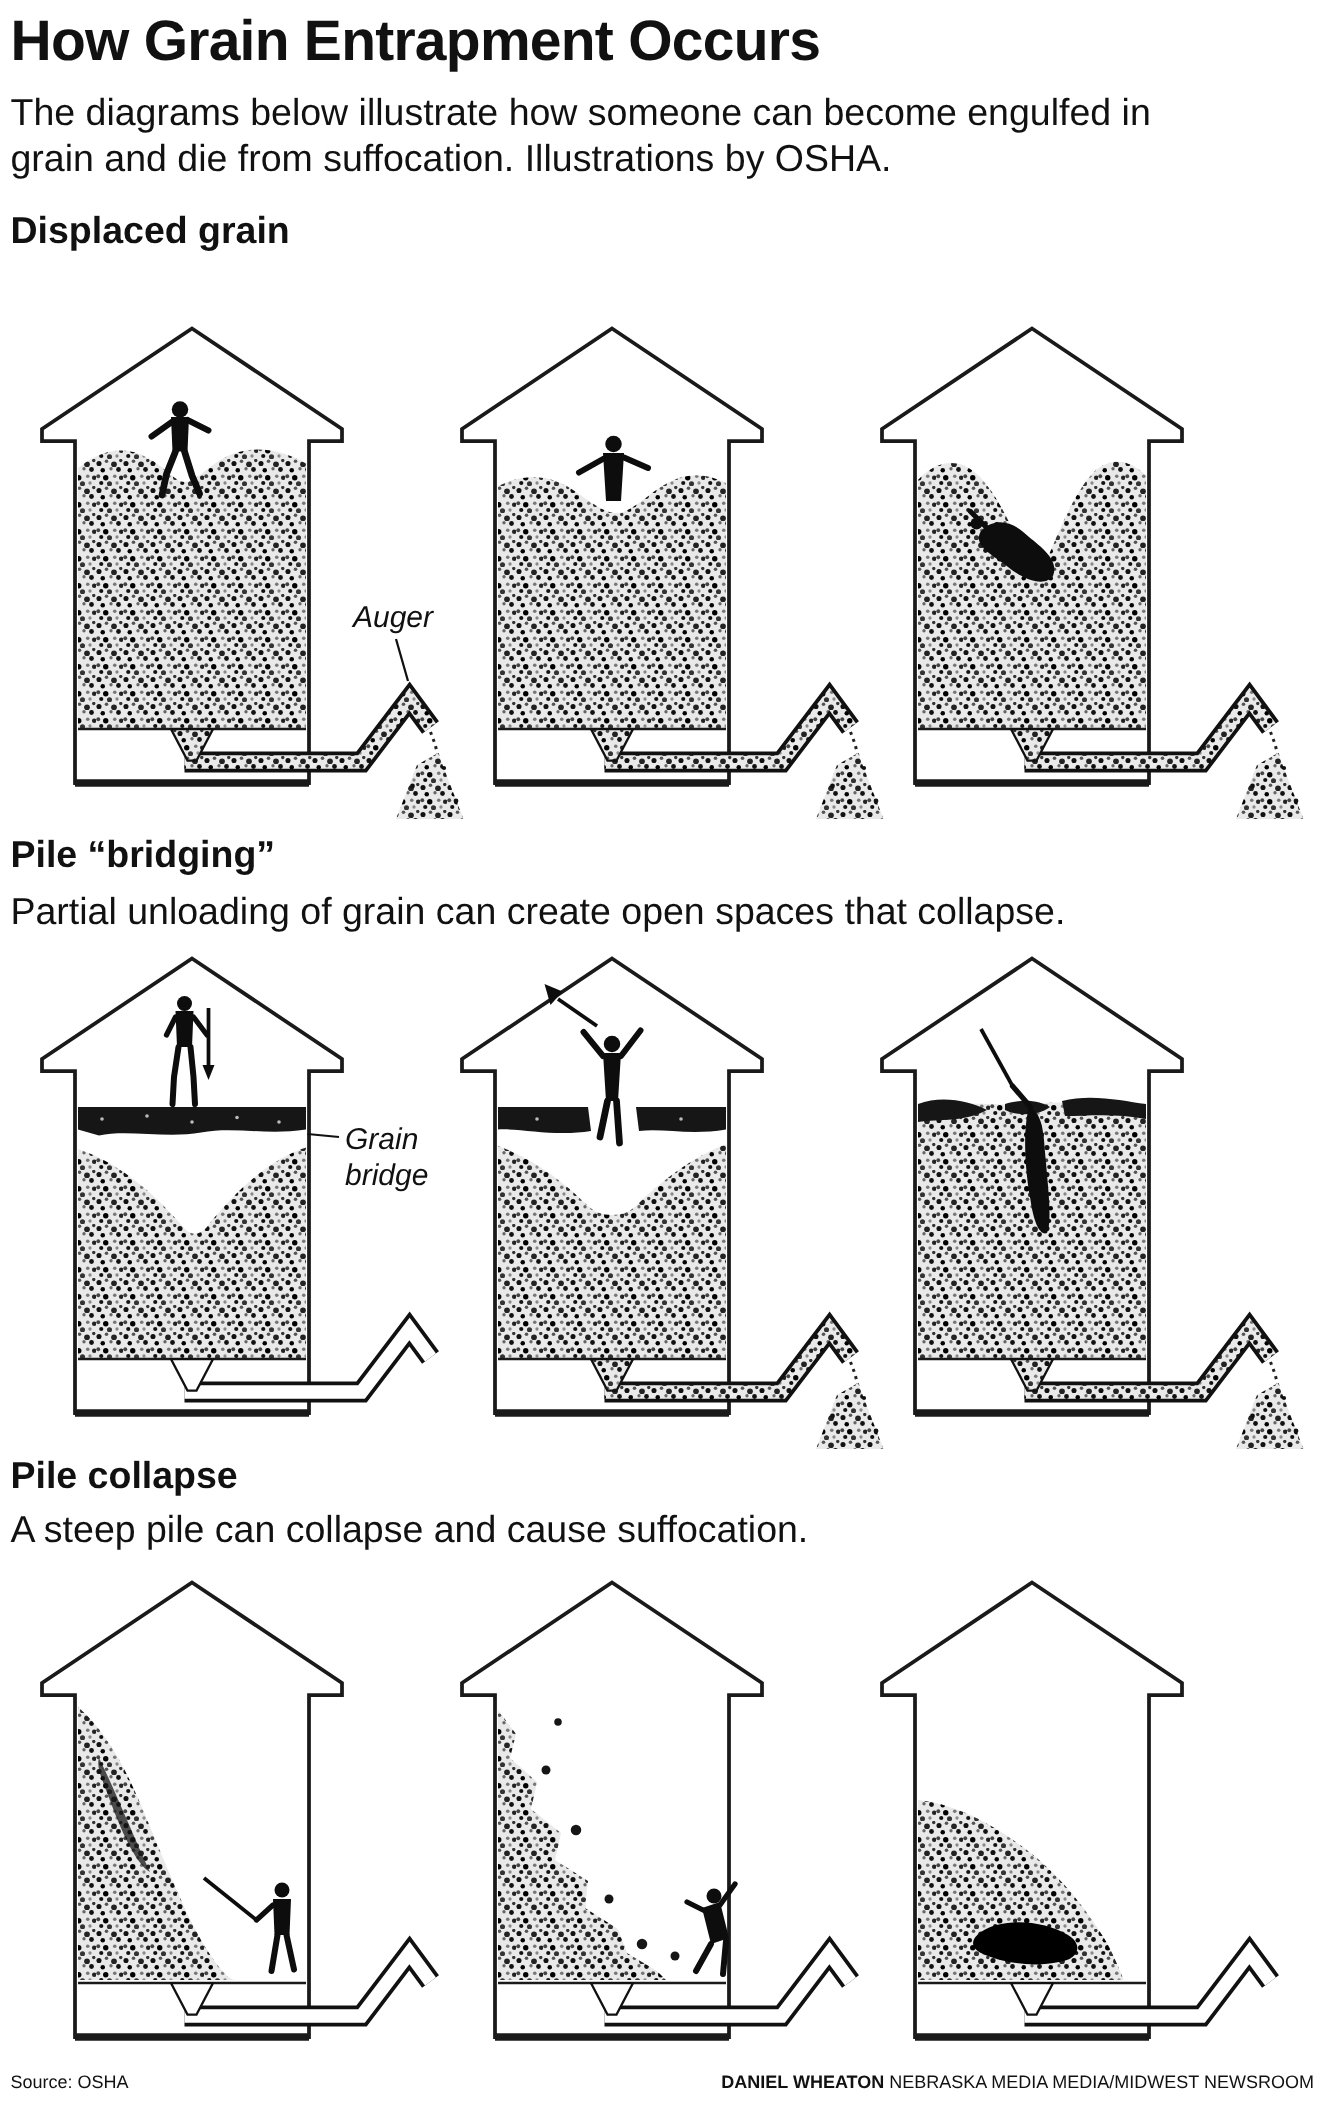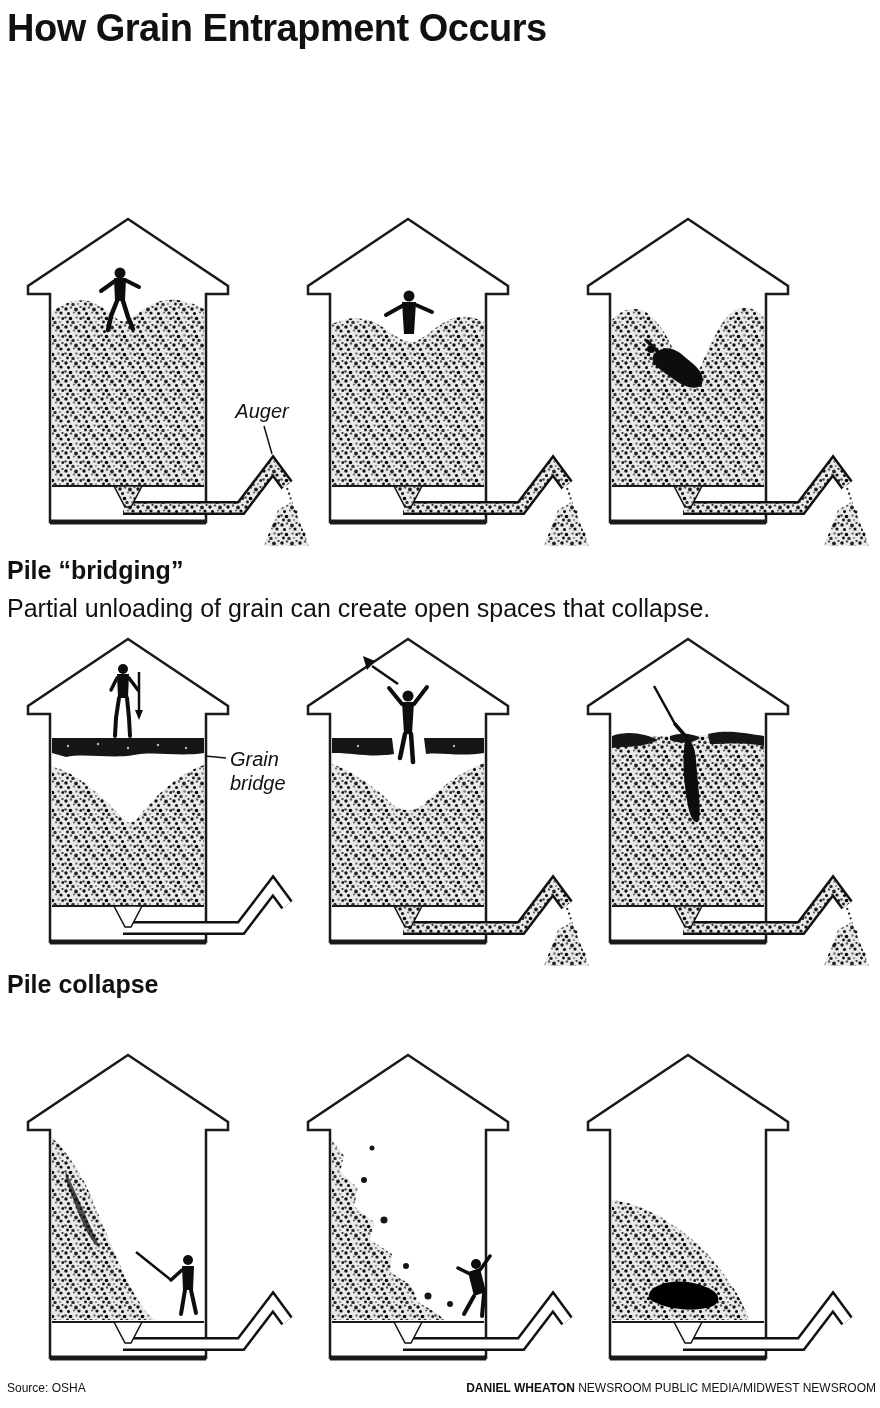--- a/index.html
+++ b/index.html
@@ -68,21 +68,23 @@
         <path d="M259,272 L262,280 L264,288" stroke="#222" stroke-width="2" fill="none" stroke-dasharray="2 3"></path>
         <path d="M264,286 L281,330 L236,330 L250,294 Z" fill="url(#stip)" stroke="none"></path>
         <circle cx="247" cy="308" r="1.6" fill="#111"></circle>
           <circle cx="276" cy="318" r="1.6" fill="#111"></circle>
         <circle cx="268" cy="296" r="1.4" fill="#111"></circle>
       </g>
     </defs>
   </svg>
 
   <div class="h1">How Grain Entrapment Occurs</div>
-
+  <div class="intro">The diagrams below illustrate how someone can become engulfed in grain and die from suffocation. Illustrations by OSHA.</div>
+
+  <div class="sec-head" style="top:140px">Displaced grain</div>
 
   <svg class="rowsvg" style="top:212px" width="880" height="345" viewBox="0 0 880 345">
 
     <g transform="translate(28,4)">
       <path fill="url(#stip)" d="M24,96 C40,83 56,81 70,89 C80,94 87,103 93,105 C101,107 108,97 120,90 C140,79 160,84 176,93 L176,270 L24,270 Z"></path>
       <use href="#bin"></use>
       <use href="#augF"></use>
       <use href="#hopF"></use>
       <use href="#spill"></use>
       <g fill="#0d0d0d" stroke="#0d0d0d">
@@ -194,20 +196,21 @@
       <use href="#spill"></use>
       <g fill="#0d0d0d" stroke="#0d0d0d">
         <path d="M98,102 C94,116 95,142 99,164 C101,178 105,188 110,186 C114,178 110,150 108,124 C107,112 104,104 98,102 Z" stroke="none"></path>
         <path d="M99,102 L87,88" fill="none" stroke-width="3.5" stroke-linecap="round"></path>
         <path d="M87,88 L66,50" fill="none" stroke-width="2.5"></path>
       </g>
     </g>
   </svg>
 
   <div class="sec-head" style="top:970px">Pile collapse</div>
+  <div class="sec-desc" style="top:1006px">A steep pile can collapse and cause suffocation.</div>
 
   <svg class="rowsvg" style="top:1040px" width="880" height="340" viewBox="0 0 880 340">
 
     <g transform="translate(28,12)">
       <path fill="url(#stip)" d="M24,86 C38,98 50,116 60,138 C72,164 86,202 100,230 C108,246 116,258 124,266 L128,268 L24,268 Z"></path>
       <path fill="#161616" opacity="0.75" d="M38,120 C48,140 60,170 72,196 C64,192 54,172 46,150 C40,134 36,126 38,120 Z"></path>
       <use href="#bin"></use>
       <use href="#augE"></use>
       <use href="#hopE"></use>
       <g fill="#0d0d0d" stroke="#0d0d0d">
@@ -244,16 +247,16 @@
       <path fill="url(#stip)" d="M24,148 C44,150 68,160 92,178 C112,192 132,214 148,240 C154,250 158,260 161,268 L24,268 Z"></path>
       <path fill="#000" d="M66,236 C80,226 108,228 124,238 C134,244 132,254 118,256 C100,260 78,256 66,250 C58,246 60,240 66,236 Z"></path>
       <use href="#bin"></use>
       <use href="#augE"></use>
       <use href="#hopE"></use>
     </g>
   </svg>
 
   <div class="footer">
     <span class="src">Source: OSHA</span>
-    <span class="credit"><b>DANIEL WHEATON</b>&nbsp;<span>NEWSROOM PUBLIC MEDIA/MIDWEST NEWSROOM</span></span>
+    <span class="credit"><b>DANIEL WHEATON</b>&nbsp;<span>NEBRASKA MEDIA MEDIA/MIDWEST NEWSROOM</span></span>
   </div>
 
 </div>
 
 </body></html>

